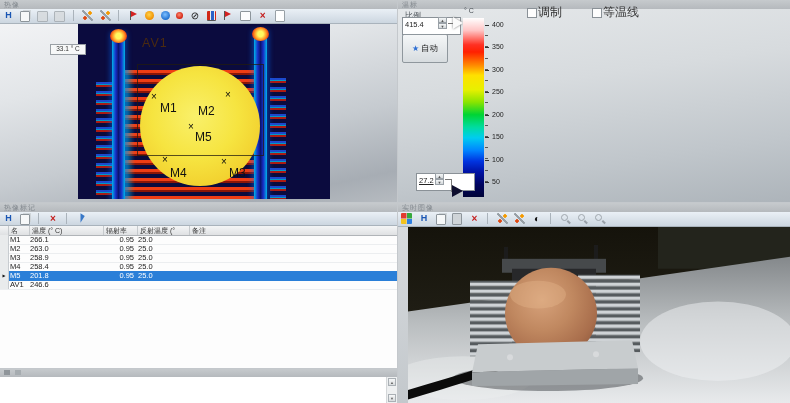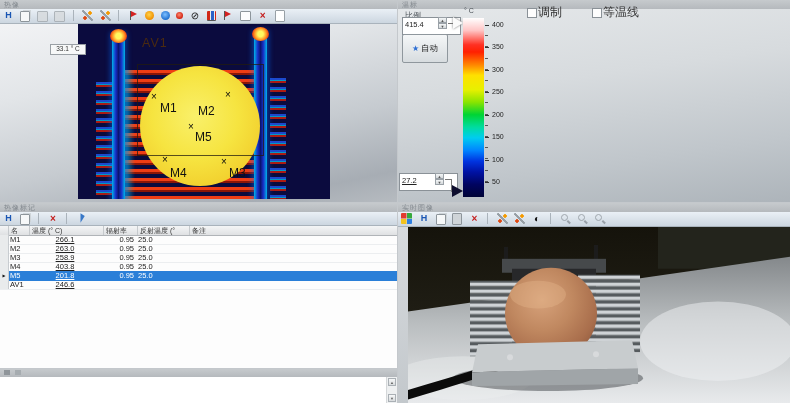--- a/index.html
+++ b/index.html
@@ -115,21 +115,21 @@
   #thead{position:absolute;left:0;top:23px;right:0;height:9px;
       background:linear-gradient(#f4f5f6,#dfe1e3);border-bottom:1px solid #b0b4b8;font-size:7px;color:#333;}
   .hcell{position:absolute;top:0;height:9px;line-height:9px;border-right:1px solid #c6cacd;
       padding-left:2px;box-sizing:border-box;overflow:hidden;white-space:nowrap;}
   .trow{position:absolute;left:0;right:0;height:9px;font-size:7.5px;line-height:9px;color:#222;
       border-bottom:1px solid #eceef0;}
   .trow.sel{background:#2a7fd8;color:#fff;border-bottom-color:#2a7fd8;}
   .rowhead{position:absolute;left:0;top:0;width:8px;height:9px;background:#e9ebec;
       border-right:1px solid #c8ccd0;font-size:4px;line-height:9px;text-align:center;color:#111;}
   .c-name{position:absolute;left:10px;}
-  .c-temp{position:absolute;left:30px;width:70px;text-align:center;text-decoration:underline;}
+  .c-temp{position:absolute;left:30px;width:70px;text-align:left;}
   .c-emis{position:absolute;left:104px;width:30px;text-align:right;}
   .c-refl{position:absolute;left:138px;width:48px;text-align:left;}
 
   
   #p-notes{left:0;top:369px;width:397px;height:34px;background:#fdfdfd;}
   #p-notes .ptitle{height:8px;}
   #notes-body{position:absolute;left:0;top:8px;right:10px;bottom:0;background:#fff;}
   #notes-scroll{position:absolute;right:0;top:8px;width:10px;bottom:0;background:#eef0f1;border-left:1px solid #d4d7d9;}
   .scrbtn{position:absolute;left:1px;width:8px;height:8px;background:linear-gradient(#f6f7f8,#d9dcde);
       border:1px solid #aab0b5;font-size:4px;line-height:7px;text-align:center;color:#666;box-sizing:border-box;}
@@ -223,21 +223,21 @@
     <span class="ticklabel" style="top:88px;">250</span>
     <div class="tickmark" style="top:115px;"></div>
     <span class="ticklabel" style="top:111px;">200</span>
     <div class="tickmark" style="top:137px;"></div>
     <span class="ticklabel" style="top:133px;">150</span>
     <div class="tickmark" style="top:160px;"></div>
     <span class="ticklabel" style="top:156px;">100</span>
     <div class="tickmark" style="top:182px;"></div>
     <span class="ticklabel" style="top:178px;">50</span>
 
-    <input class="numinput" style="left: 1px; top: 173px; text-decoration: underline;" value="27.2">
+    <input class="numinput" style="left: 18px; top: 173px; text-decoration: underline;" value="27.2">
     <span class="spin" style="left:37px;top:173px;">
       <span>▲</span>
         <span>▼</span>
     </span>
     <div class="connector" style="left:47px;top:179px;width:7px;height:1px;"></div>
     <div class="connector" style="left:53px;top:179px;width:1px;height:13px;"></div>
     <div class="tri-r-black" style="left:54px;top:185px;"></div>
 
     <span class="cb" style="left:129px;top:8px;"></span>
     <span class="cblabel" style="left:140px;top:7px;">调制</span>
@@ -281,21 +281,21 @@
     <div class="trow" style="top:50px;">
       <span class="rowhead"></span>
       <span class="c-name">M3</span>
       <span class="c-temp">258.9</span>
       <span class="c-emis">0.95</span>
       <span class="c-refl">25.0</span>
     </div>
     <div class="trow" style="top:59px;">
       <span class="rowhead"></span>
       <span class="c-name">M4</span>
-      <span class="c-temp">403.8</span>
+      <span class="c-temp">258.4</span>
       <span class="c-emis">0.95</span>
       <span class="c-refl">25.0</span>
     </div>
     <div class="trow sel" style="top:68px;">
       <span class="rowhead"><span>▶</span></span>
       <span class="c-name">M5</span>
       <span class="c-temp">201.8</span>
       <span class="c-emis">0.95</span>
       <span class="c-refl">25.0</span>
     </div>

